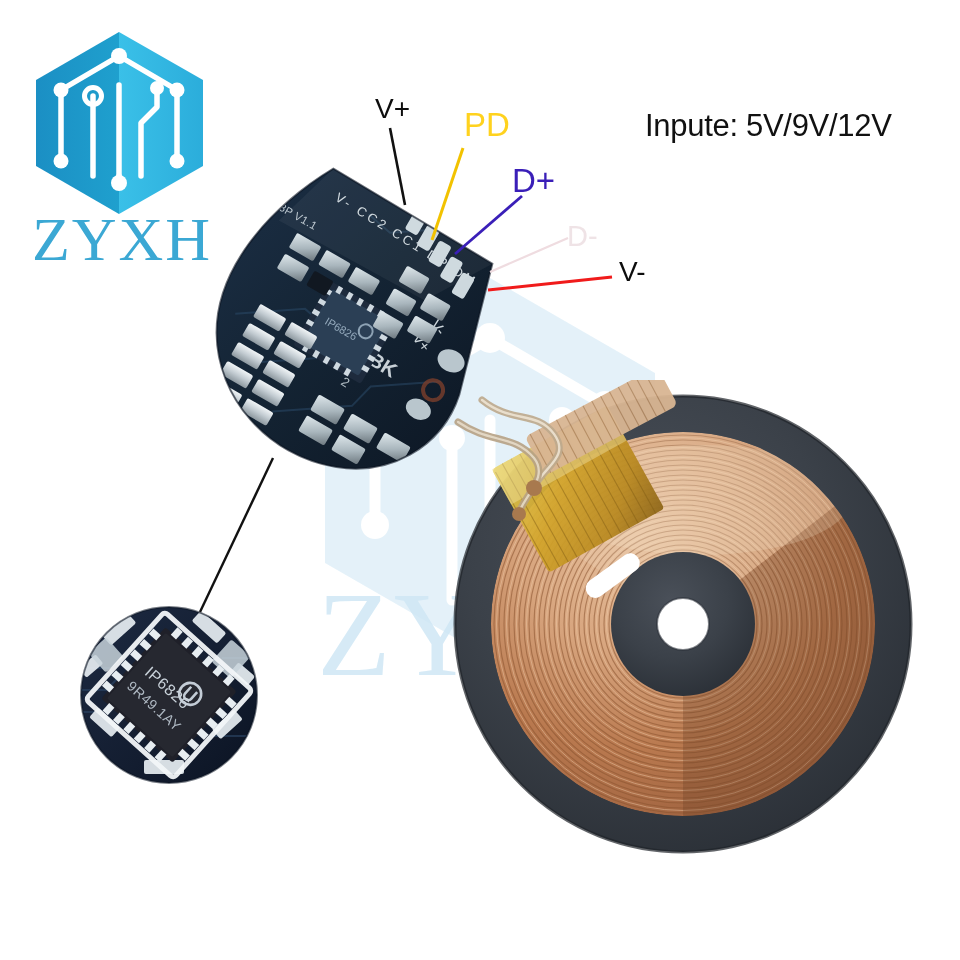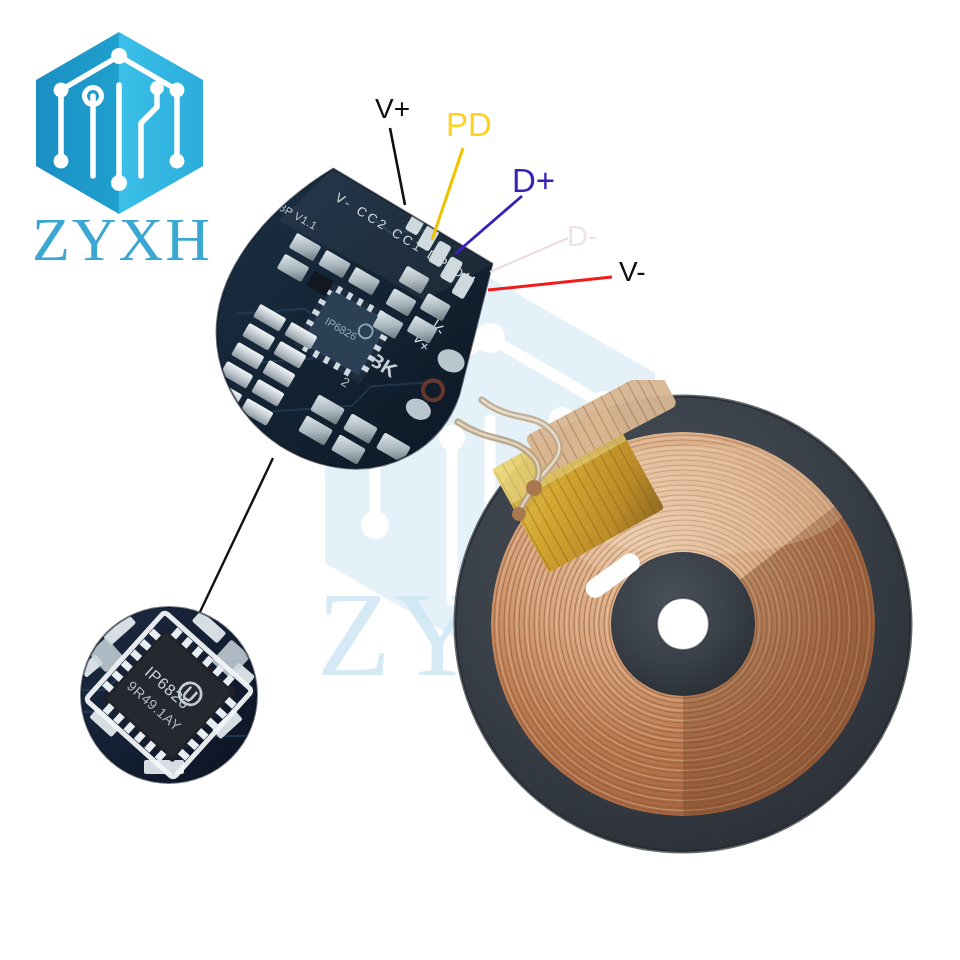--- a/index.html
+++ b/index.html
@@ -27,21 +27,21 @@
   
   .spec-text {
     position:absolute; left:645px; top:108px;
     font-size:31px; font-weight:400; color:#111; white-space:nowrap;
     letter-spacing:-0.3px;
   }
 
   
   .callout { position:absolute; font-size:30px; font-weight:400; white-space:nowrap; line-height:1; }
   .c-vplus { left:375px; top:95px;  color:#0d0d0d; font-size:28px; }
-  .c-pd    { left:446px; top:108px; color:#FFD21E; font-size:33px; }
+  .c-pd    { left:464px; top:108px; color:#FFD21E; font-size:33px; }
   .c-dplus { left:512px; top:164px; color:#3A1FB8; font-size:33px; }
   .c-dminus{ left:567px; top:222px; color:#EFE3E6; font-size:29px; }
   .c-vminus{ left:619px; top:258px; color:#0d0d0d; font-size:28px; }
 
   
   .pcb-wrap { position:absolute; left:196px; top:155px; width:330px; height:340px; }
   .coil-wrap { position:absolute; left:450px; top:380px; width:470px; height:480px; }
   .zoom-wrap { position:absolute; left:72px; top:598px; width:195px; height:195px; }
   .lines-layer { position:absolute; inset:0; width:960px; height:960px; pointer-events:none; }
 </style>
@@ -106,20 +106,21 @@
           <circle cx="135" cy="60" r="7"></circle>
           <circle cx="97" cy="155" r="8"></circle>
         </g>
         <circle cx="71" cy="68" r="8.5" fill="none" stroke="#ffffff" stroke-width="5"></circle>
         <ellipse cx="97" cy="88" rx="6" ry="8" fill="#ffffff" opacity="0"></ellipse>
       </svg>
     </div>
     <div class="brand-text">ZYXH</div>
   </div>
 
+  <div class="spec-text">Inpute: 5V/9V/12V</div>
 
   <div class="coil-wrap">
     <svg width="470" height="480" viewBox="0 0 470 480" xmlns="http://www.w3.org/2000/svg">
       <defs>
         <radialGradient id="ferr" cx="42%" cy="34%" r="72%">
           <stop offset="0%" stop-color="#4a5059"></stop>
           <stop offset="55%" stop-color="#3b4149"></stop>
           <stop offset="100%" stop-color="#2a2f36"></stop>
         </radialGradient>
         <radialGradient id="cuGrad" cx="38%" cy="28%" r="80%">

